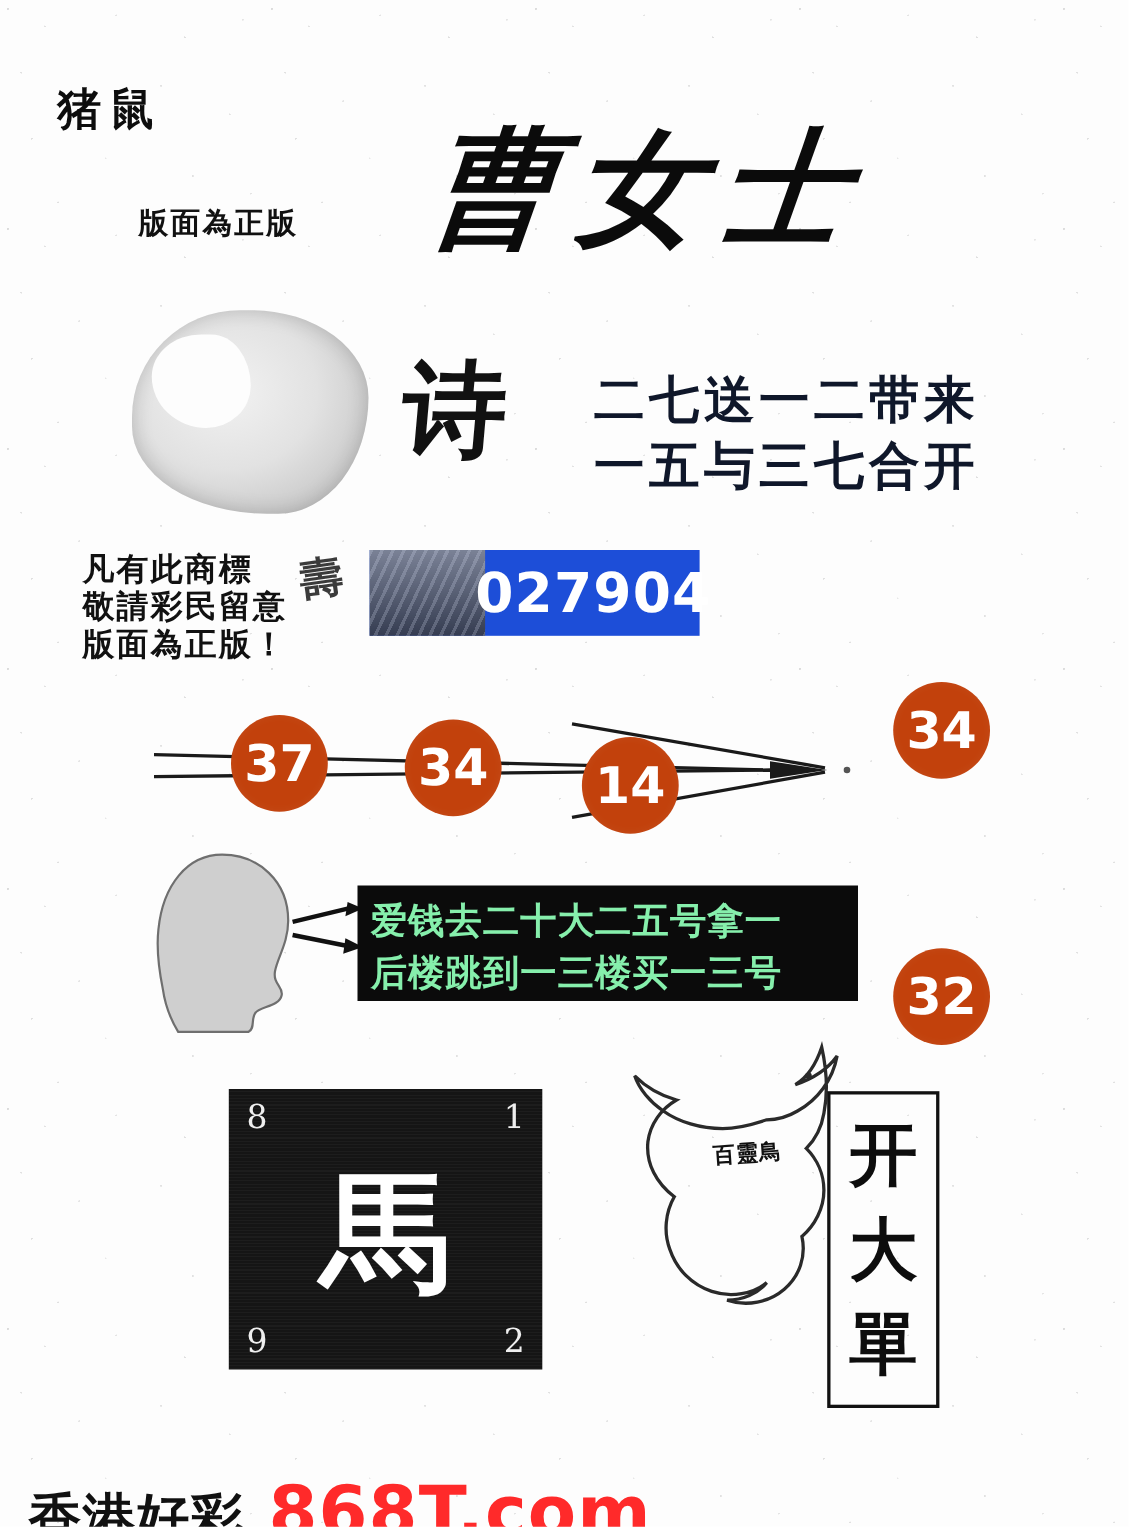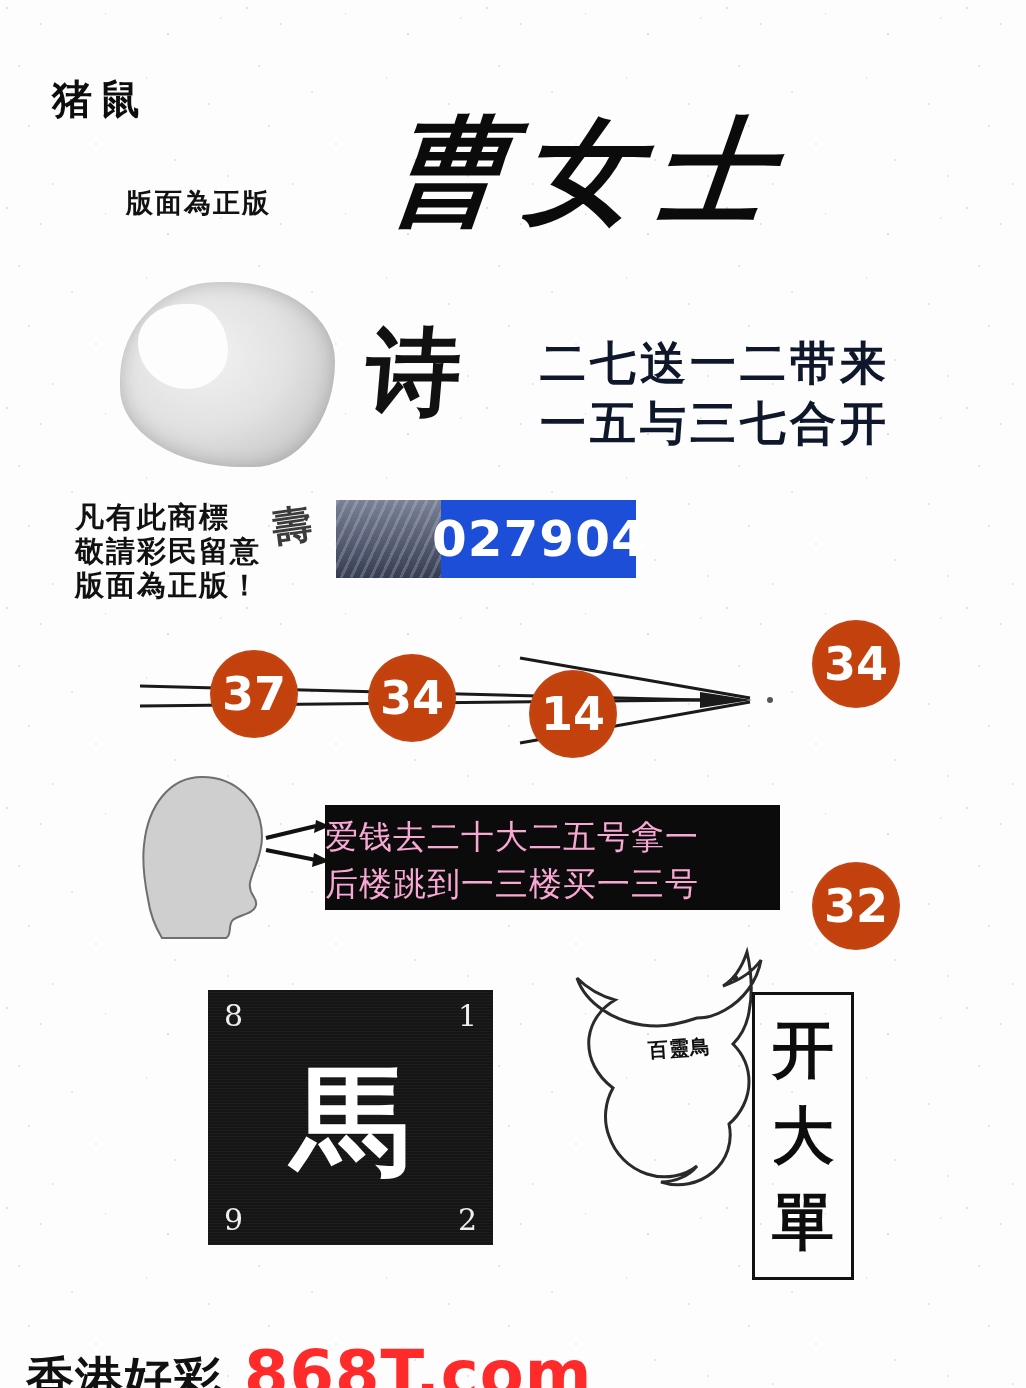--- a/index.html
+++ b/index.html
@@ -214,26 +214,26 @@
     width: 130px;
     height: 165px;
   }
   .msg-box {
     position: absolute;
     left: 325px;
     top: 805px;
     width: 455px;
     height: 105px;
     background: #0b0b0b;
-    color: #f9a8d4;
-    padding: 8px 0;
+    color: #86efac;
+    padding: 8px 12px;
     box-sizing: border-box;
     font-family: "DejaVu Sans", "Liberation Sans", sans-serif;
     font-size: 33px;
-    font-weight: 400;
+    font-weight: 700;
     line-height: 47px;
     letter-spacing: 1px;
     white-space: nowrap;
   }
   .msg-arrows {
     position: absolute;
     left: 262px;
     top: 820px;
     width: 70px;
     height: 70px;

